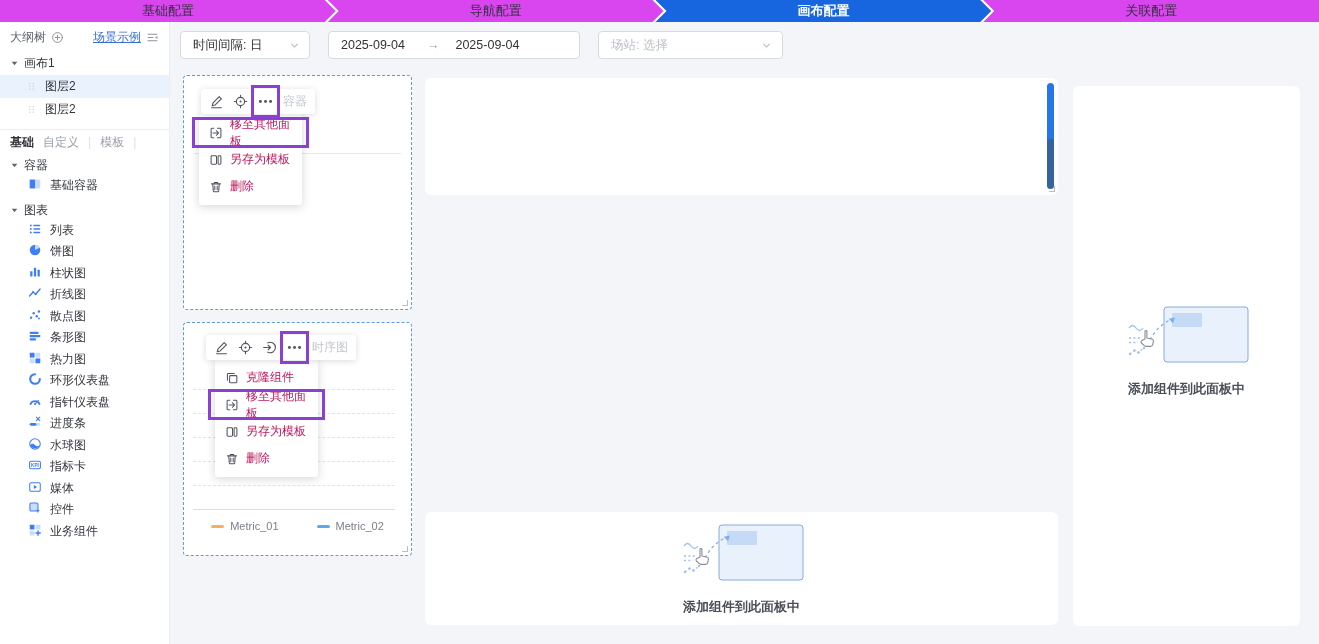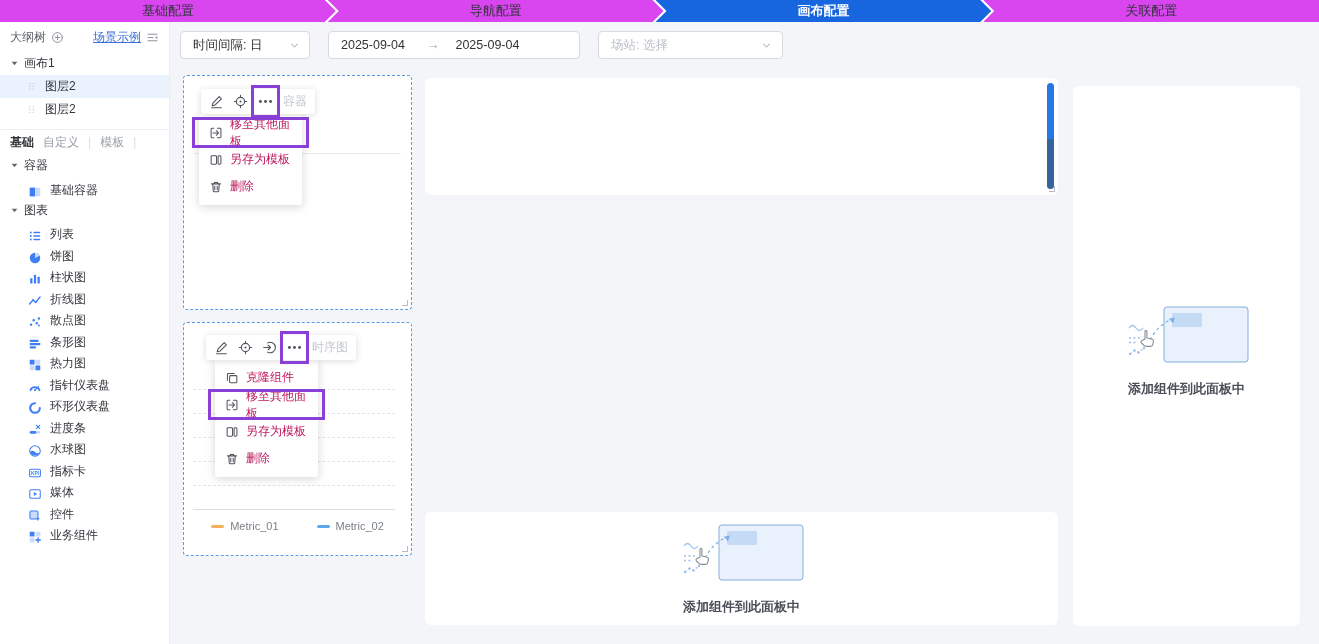--- a/index.html
+++ b/index.html
@@ -29,21 +29,21 @@
   .tree-layer { margin-left:0; padding-left:26px; gap:8px; color:#33363c; }
   .tree-layer.selected { background:#e9f2fd; }
   .drag { color:#c9ced6; }
   .divider { border-top:1px solid #ebedf1; margin-top:8px; }
   .lib-header { display:flex; align-items:center; justify-content:space-between; height:28px; padding:0 11px; color:#61656d; }
   .tabs { display:flex; align-items:center; height:24px; padding:0 10px; gap:9px; }
   .tab { color:#9aa0a8; cursor:pointer; }
   .tab.active { color:#2f3237; font-weight:bold; }
   .tab-sep { color:#dde0e5; }
   .lib-group { display:flex; align-items:center; height:23px; padding-left:10px; gap:5px; color:#33363c; cursor:pointer; }
-  .lib-item { display:flex; align-items:flex-end; height:21.5px; padding-left:28px; gap:8px; color:#33363c; cursor:pointer; }
+  .lib-item { display:flex; align-items:flex-start; height:21.5px; padding-left:28px; gap:8px; color:#33363c; cursor:pointer; }
   .lib-item .icon { color:#3e7ef7; }
 
   
   .main { position:absolute; left:170px; top:22px; right:0; bottom:0; background:#f4f5f9; }
   .controls { position:absolute; left:10px; top:9px; display:flex; gap:18px; }
   .ctl { height:28px; background:#fff; border:1px solid #d7dae1; border-radius:4px; display:flex; align-items:center; font-size:12.5px; cursor:pointer; }
   .ctl-interval { width:130px; padding:0 9px 0 12px; justify-content:space-between; }
   .ctl-date { width:252px; padding:0 12px; }
   .ctl-date .arrow { color:#9aa0a8; margin:0 16px 0 22px; }
   .ctl-station { width:185px; padding:0 10px 0 12px; justify-content:space-between; }
@@ -277,34 +277,34 @@
                 <rect x="2" y="8.5" width="5.5" height="5.5" fill="#cadcf9"></rect>
                 <rect x="8.5" y="8.5" width="5.5" height="5.5" fill="currentColor"></rect>
               </g>
             </svg>
           </span>
           <span>热力图</span>
         </div>
         <div class="lib-item">
           <span class="icon">
             <svg width="14" height="14" viewBox="0 0 16 16" fill="none" stroke="currentColor" stroke-width="1.2" stroke-linecap="round" stroke-linejoin="round">
+              <path d="M13.5 8A5.5 5.5 0 1 1 8 2.5" stroke-width="2.4"></path>
+            </svg>
+          </span>
+          <span>环形仪表盘</span>
+        </div>
+        <div class="lib-item">
+          <span class="icon">
+            <svg width="14" height="14" viewBox="0 0 16 16" fill="none" stroke="currentColor" stroke-width="1.2" stroke-linecap="round" stroke-linejoin="round">
               <path d="M2.8 11.5a5.8 5.8 0 0 1 10.4 0" stroke-width="2"></path>
               <circle cx="8" cy="11.5" r="1.2" fill="currentColor" stroke="none"></circle>
               <path d="M8.5 11 12 7.5" stroke-width="1.4"></path>
             </svg>
           </span>
           <span>指针仪表盘</span>
-        </div>
-        <div class="lib-item">
-          <span class="icon">
-            <svg width="14" height="14" viewBox="0 0 16 16" fill="none" stroke="currentColor" stroke-width="1.2" stroke-linecap="round" stroke-linejoin="round">
-              <path d="M13.5 8A5.5 5.5 0 1 1 8 2.5" stroke-width="2.4"></path>
-            </svg>
-          </span>
-          <span>环形仪表盘</span>
         </div>
         <div class="lib-item">
           <span class="icon">
             <svg width="14" height="14" viewBox="0 0 16 16" fill="none" stroke="currentColor" stroke-width="1.2" stroke-linecap="round" stroke-linejoin="round">
               <path d="M9.5 2.5l4 4M13.5 2.5l-4 4"></path>
               <rect x="2" y="9" width="12" height="3.4" rx="1.7" fill="#cadcf9" stroke="none"></rect>
               <rect x="2" y="9" width="7.5" height="3.4" rx="1.7" fill="currentColor" stroke="none"></rect>
             </svg>
           </span>
           <span>进度条</span>

